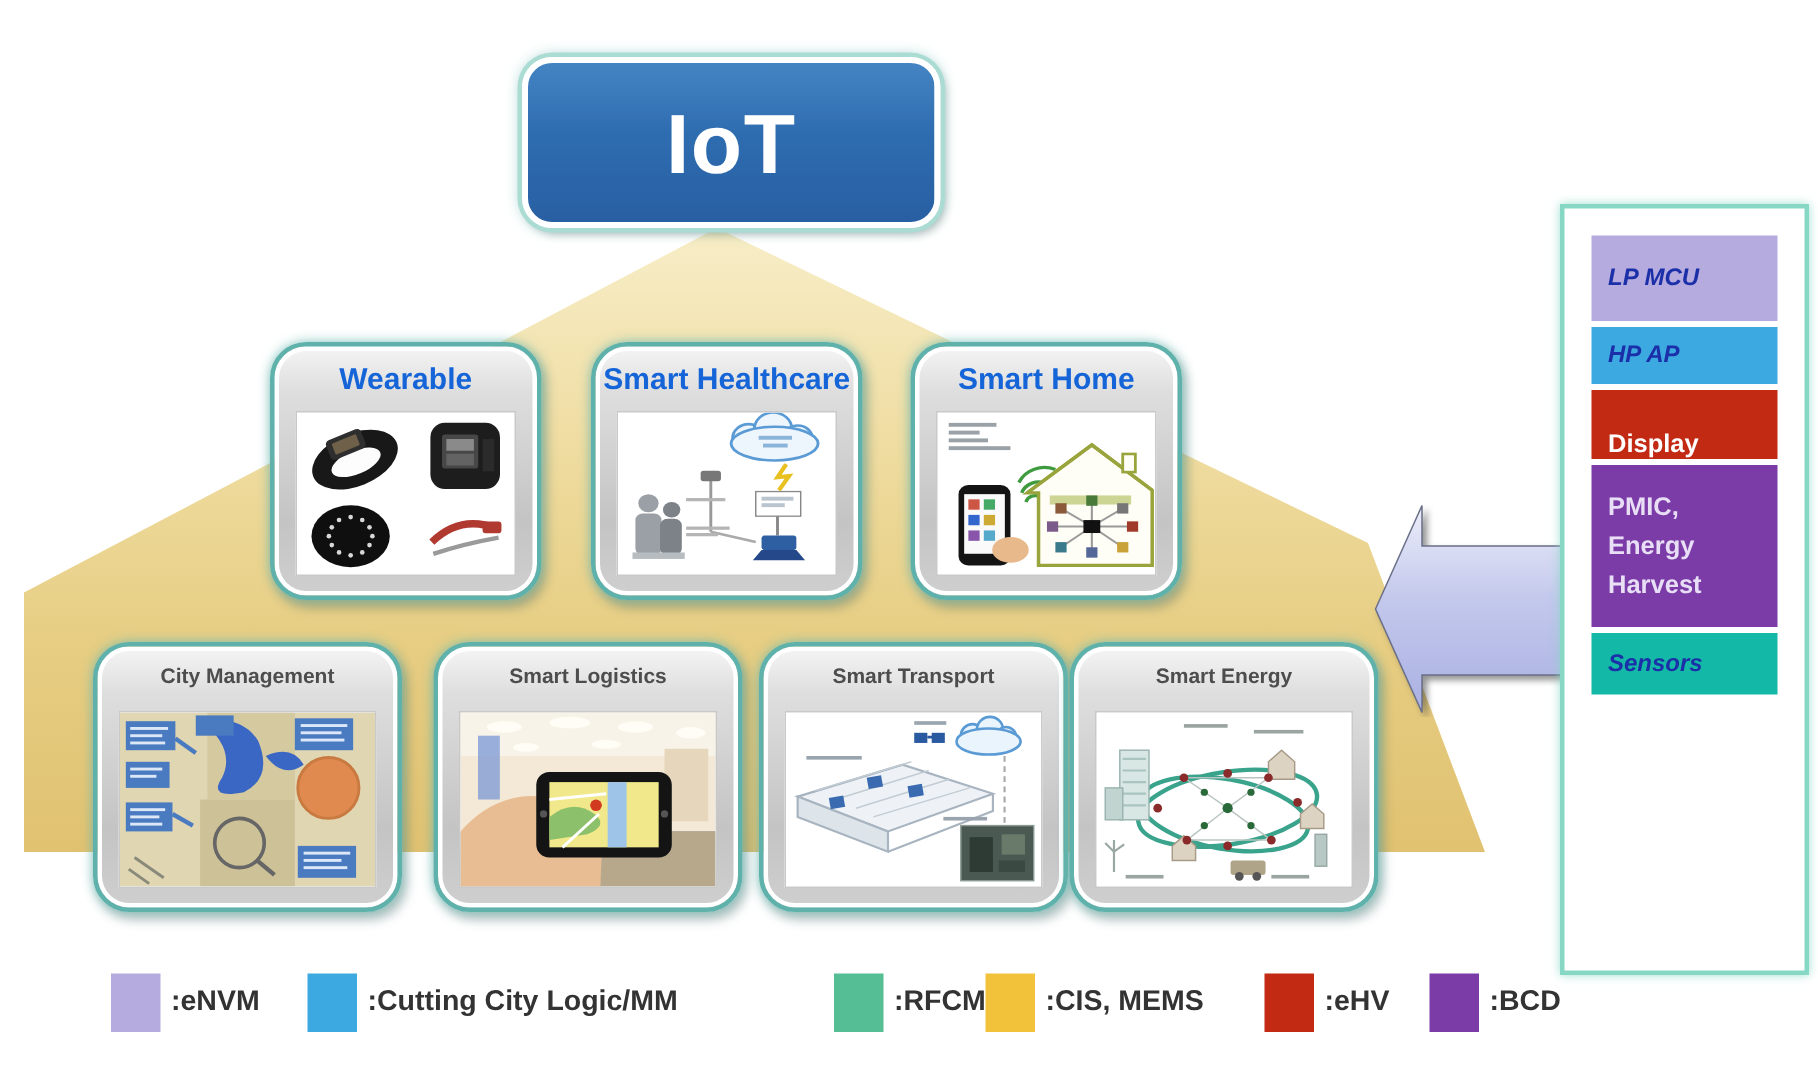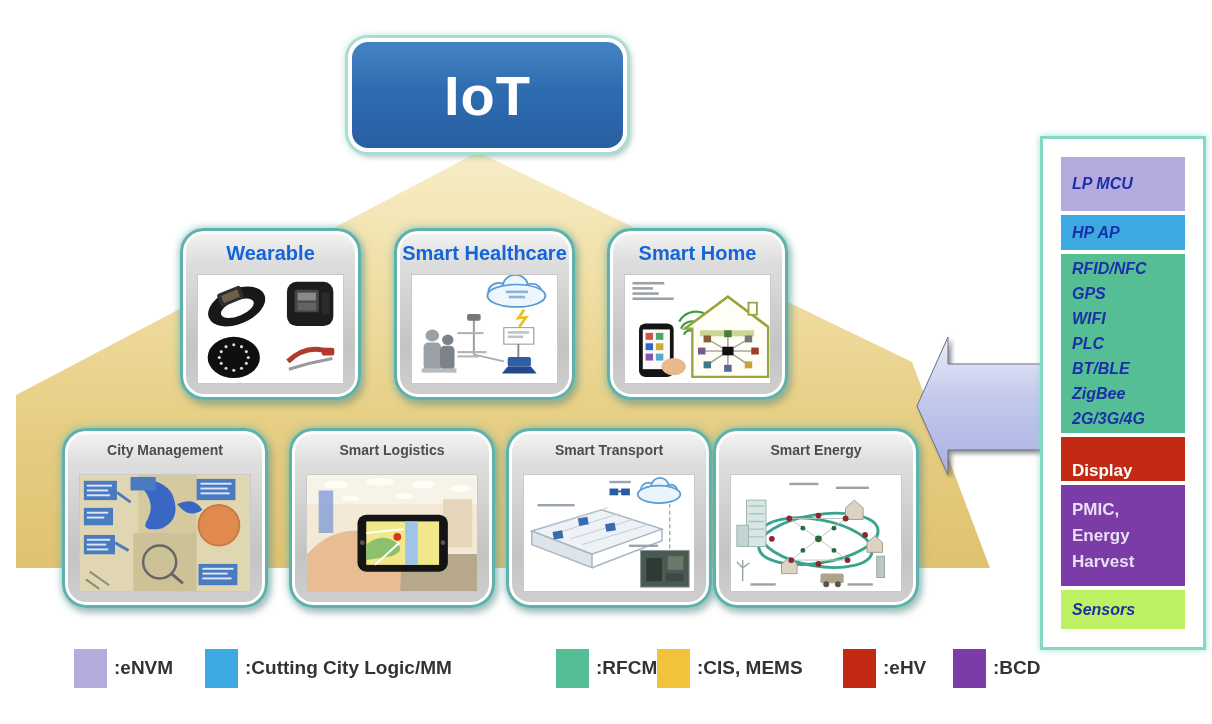--- a/index.html
+++ b/index.html
@@ -394,38 +394,29 @@
     <polygon points="12,76 43,7 43,34 137,34 137,120 43,120 43,145" fill="url(#agrad)" stroke="#6a6f88" stroke-width="1" style="filter:drop-shadow(3px 3px 2px rgba(60,60,60,0.55));"></polygon>
   </svg>
 
   <div class="sidebar">
     <div class="sb it" style="height: 57px; background: rgb(181, 171, 222);">
       <span>LP MCU</span>
     </div>
     <div class="sb it" style="height: 38px; background: rgb(61, 169, 225);">
       <span>HP AP</span>
     </div>
-    <div class="sb it" style="height: 190px; background: rgb(85, 190, 148);">
-      <span class="sb-line">RFID/NFC</span>
-      <span class="sb-line">GPS</span>
-      <span class="sb-line">WIFI</span>
-      <span class="sb-line">PLC</span>
-      <span class="sb-line">BT/BLE</span>
-      <span class="sb-line">ZigBee</span>
-      <span class="sb-line">2G/3G/4G</span>
-    </div>
     <div class="sb sb-display" style="height: 46px; background: rgb(194, 42, 19);">
       <span>Display</span>
     </div>
     <div class="sb sb-charger" style="height: 108px; background: rgb(123, 60, 168);">
       <span class="sb-line">PMIC,</span>
       <span class="sb-line">Energy</span>
       <span class="sb-line">Harvest</span>
     </div>
-    <div class="sb it" style="height: 41px; background: #bef264;">
+    <div class="sb it" style="height: 41px; background: #14b8a6;">
       <span>Sensors</span>
     </div>
   </div>
 
   <div class="legend-item" style="left:74px">
     <div class="swatch" style="background: rgb(181, 171, 222);"></div>
     <span class="legend-label">:eNVM</span>
   </div>
   <div class="legend-item" style="left:205px">
     <div class="swatch" style="background: rgb(61, 169, 225);"></div>

